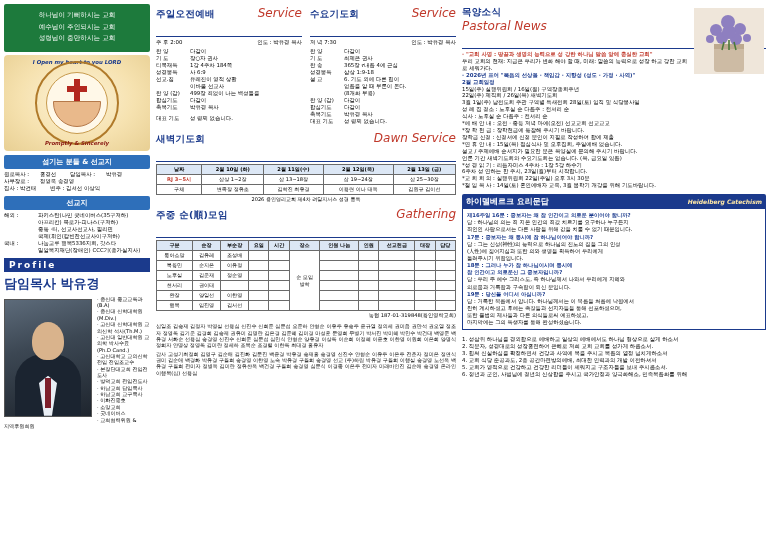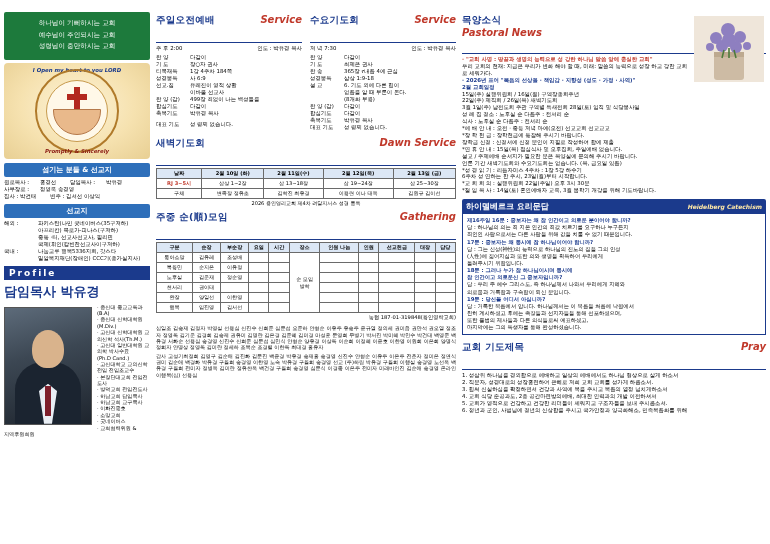--- a/index.html
+++ b/index.html
@@ -10,35 +10,35 @@
     background: #ffffff;
     font-family: "DejaVu Sans", "Liberation Sans", sans-serif;
     overflow: hidden;
   }
   .page {
     position: relative;
     width: 770px; height: 544px;
     background: #fff;
   }
   
-  .col { position: absolute; margin-top: 8px; }
+  .col { position: absolute; }
   .sec-title {
     font-weight: bold;
     color: #1b3a8c;
     font-size: 9.5px;
     letter-spacing: .3px;
   }
   .sec-title-row {
     display: flex; align-items: baseline; justify-content: space-between;
     border-bottom: 1.2px solid #1b3a8c;
     padding-bottom: 15px;
     margin-bottom: 2px;
   }
   .sec-eng {
-    font-size: 10px; color: #c0392b; font-style: italic; font-weight: bold;
+    font-size: 12px; color: #c0392b; font-style: italic; font-weight: normal;
   }
   .tiny { font-size: 5.4px; line-height: 1.28; }
   .tiny2 { font-size: 5.1px; line-height: 1.25; }
   .kv { display: flex; font-size: 5.4px; line-height: 1.3; }
   .kv .k { width: 34px; flex: none; }
   .kv .v { flex: 1; }
   .red { color: #c0392b; }
   .blue { color: #1b3a8c; }
   .bold { font-weight: bold; }
 
@@ -572,24 +572,20 @@
         <div>     의로움과 거룩함과 구속함이 되신 분입니다.</div>
         <div class="blue bold">19문 : 당신을 어디서 아십니까?</div>
         <div>답 : 거룩한 복음에서 압니다. 하나님께서는 이 복음을 처음에 낙원에서</div>
         <div>     친히 계시하셨고 후에는 족장들과 선지자들을 통해 선포하셨으며,</div>
         <div>     또한 율법의 제사들과 다른 의식들로써 예표하셨고,</div>
         <div>     마지막에는 그의 독생자를 통해 완성하셨습니다.</div>
       </div>
     </div>
 
     <div style="margin-top:6px;">
-      <div class="sec-title-row">
-        <span class="sec-title">교회 기도제목</span>
-        <span class="sec-eng">Pray</span>
-      </div>
       <div class="tiny">
         <div>1. 성삼위 하나님을 경외함으로 예배하고 일상의 예배에서도 하나님 형상으로 살게 하소서</div>
         <div>2. 직분자, 성경대로의 성장홍련하여 은혜로 저희 교회 교회를 성가게 하옵소서.</div>
         <div>3. 힘써 신실하심을 확정하면서 건강과 사역에 복을 주시고 복음의 열정 넘치게하소서</div>
         <div>4. 교회 식당 준공과도, 2층 공간마련방의예배, 최대한 인력과의 개발 이전하셔서</div>
         <div>5. 교회가 영적으로 건강하고 건강한 리더들이 세워지고 구조자들을 보내 주시옵소서.</div>
         <div>6. 청년과 군인, 사범님에 청년의 신상함을 주시고 국가안정과 양극화해소, 민족복음화를 위해</div>
       </div>
     </div>
   </div>

